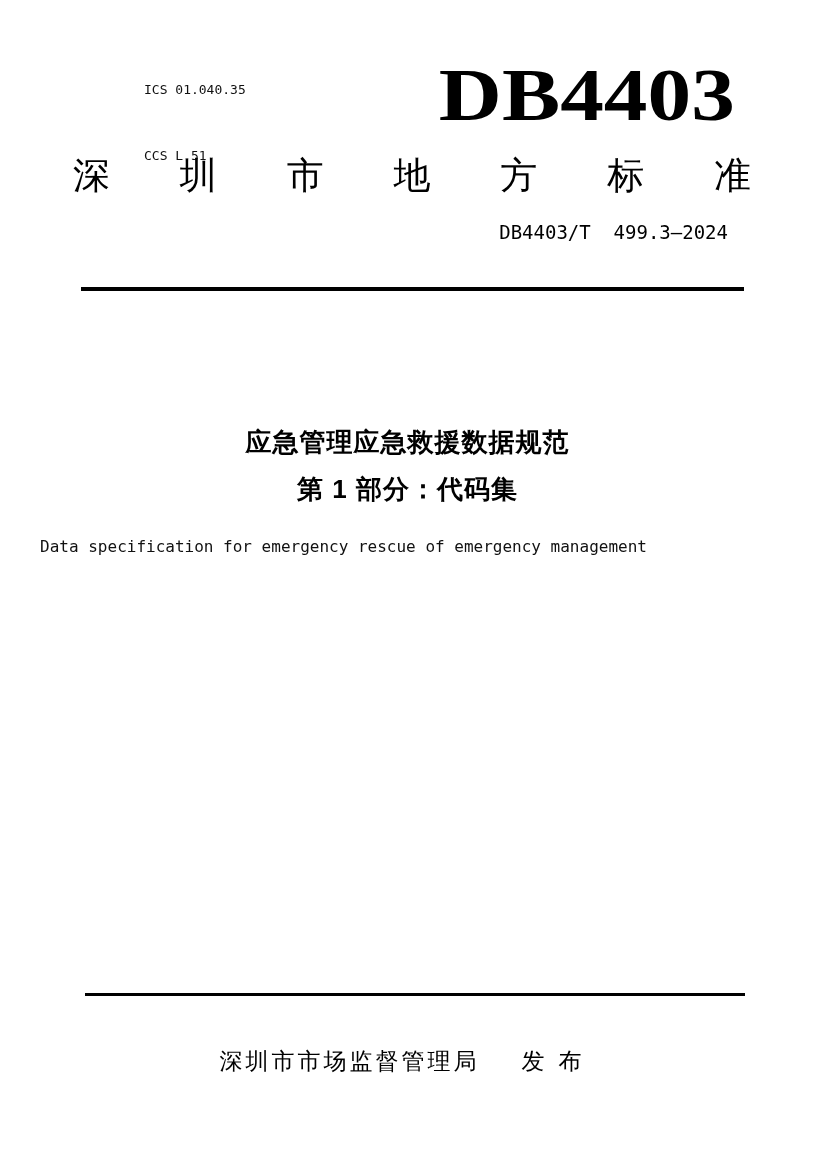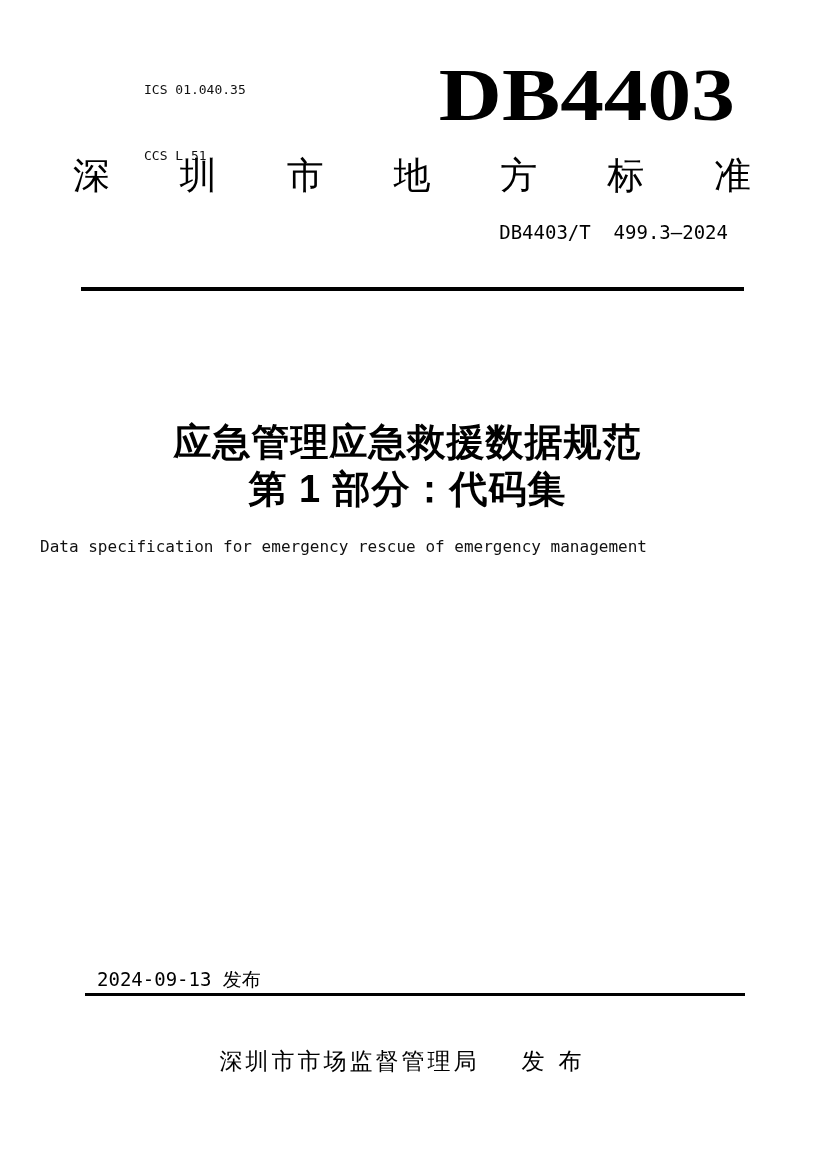--- a/index.html
+++ b/index.html
@@ -51,21 +51,21 @@
   }
 
   .rule-top {
     left: 81px; top: 287px; width: 663px; height: 4px;
     background: #000;
   }
 
   .title-block {
     left: 0; top: 419px; width: 815px;
     text-align: center;
-    font-size: 38px; line-height: 47px;
+    font-size: 26px; line-height: 47px;
     font-weight: bold;
     letter-spacing: 1px;
   }
 
   .subtitle-block {
     left: 0; top: 535px; width: 687px;
     text-align: center;
     font-family: "DejaVu Sans Mono", monospace;
     font-size: 16px; line-height: 24px;
     color: #111;
@@ -121,21 +121,20 @@
 <div class="abs title-block">
   <div>应急管理应急救援数据规范</div>
   <div>第 1 部分：代码集</div>
 </div>
 
 <div class="abs subtitle-block">
   <div>Data specification for emergency rescue of emergency management</div>
 </div>
 
 <div class="abs dates-row">
-  <div class="date-item">2024-09-13 发布</div>
 </div>
 
 <div class="abs rule-bottom"></div>
 
 <div class="abs footer-row">
   <span class="publisher">深圳市市场监督管理局</span>
   <span class="publish-label">发布</span>
 </div>
 
 </body></html>

